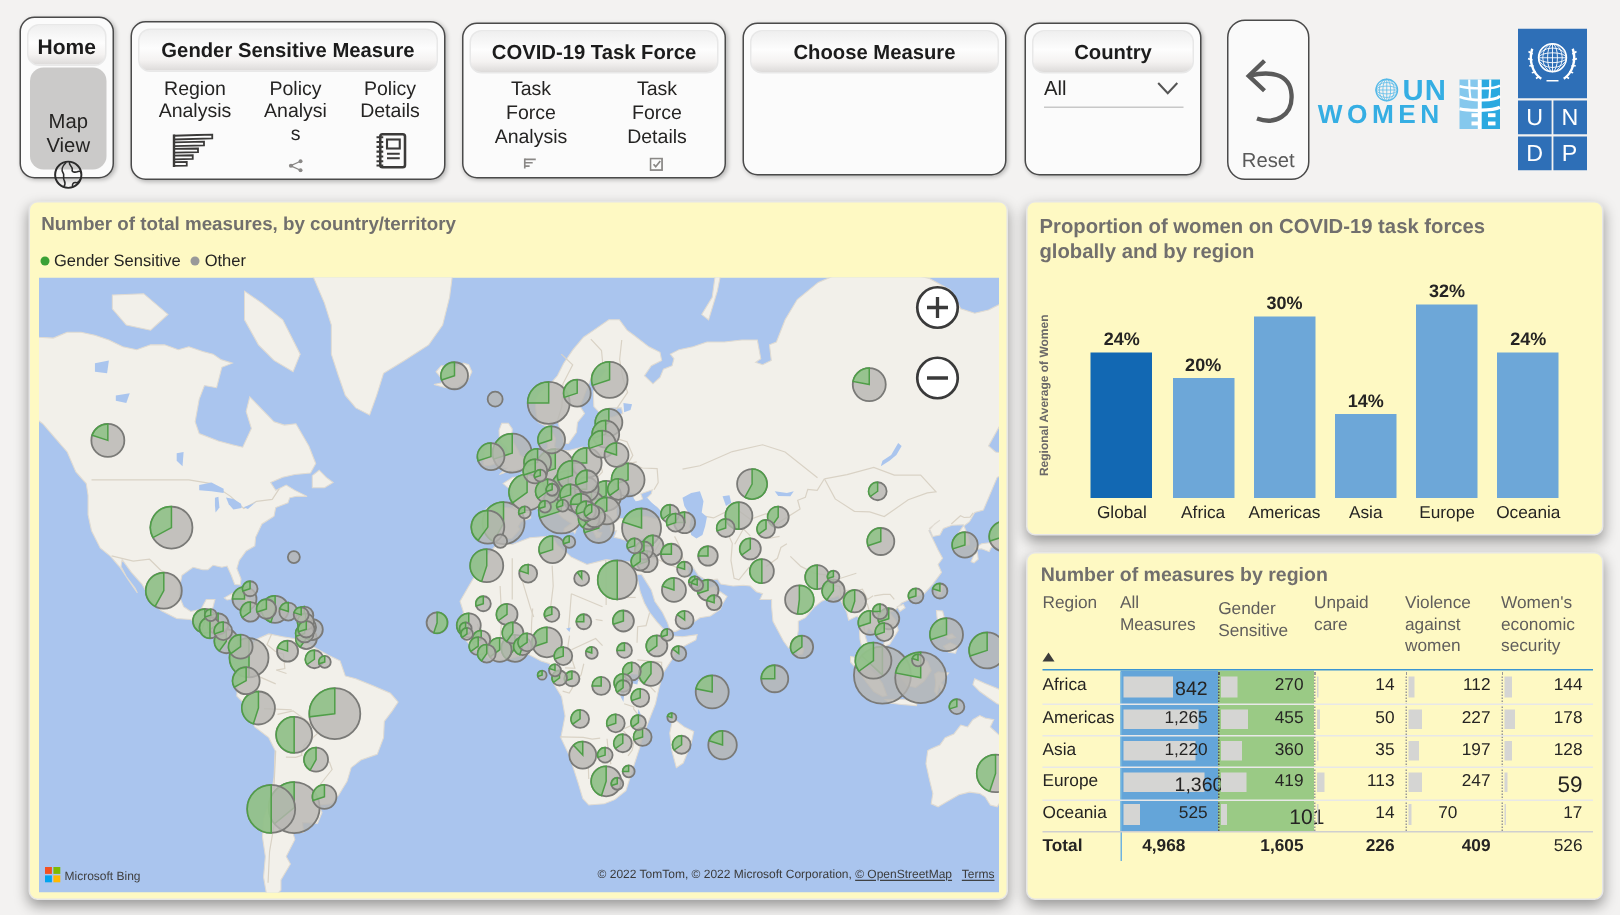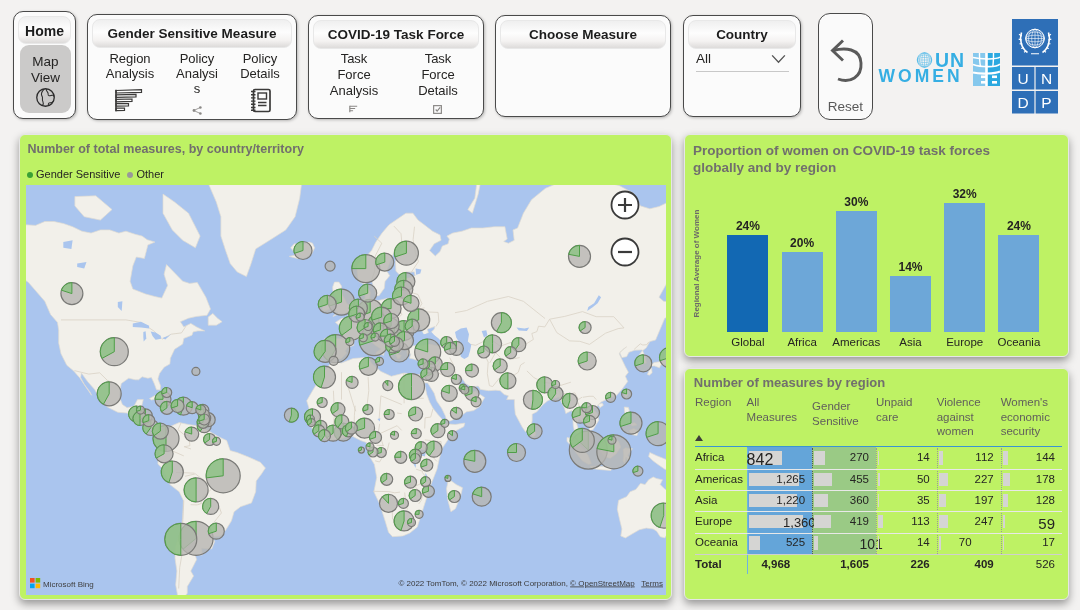--- a/index.html
+++ b/index.html
@@ -1,31 +1,31 @@
 <!DOCTYPE html>
 <html><head><meta charset="utf-8">
 <style>
 *{margin:0;padding:0;box-sizing:border-box}
 html,body{width:1080px;height:610px;overflow:hidden}
 body{font-family:"Liberation Sans",sans-serif;background:#f3f2f1;position:relative}
 .navbox{position:absolute;background:#fbfbfb;border:1px solid #4a4a4a;border-radius:10px;box-shadow:1px 1px 3px rgba(0,0,0,.25)}
 .navhead{position:absolute;left:4px;right:4px;top:4px;height:29px;border-radius:8px;background:linear-gradient(180deg,#efefef 0%,#fdfdfd 45%,#f4f2f1 75%,#dddbda 100%);border:1px solid #e8e8e8;text-align:center;font-weight:700;font-size:13.5px;color:#1c1c1c;line-height:28px}
 .navitem{position:absolute;text-align:center;font-size:13px;color:#252423;line-height:15px}
-.panel{position:absolute;background:#bef264;border-radius:6px;border:1px solid #e6e6e6;box-shadow:0 4px 9px rgba(0,0,0,.38)}
+.panel{position:absolute;background:#fef9c3;border-radius:6px;border:1px solid #e6e6e6;box-shadow:0 4px 9px rgba(0,0,0,.38)}
 .ptitle{position:absolute;font-size:13.5px;font-weight:700;color:#716f6d;letter-spacing:0}
 .bar{position:absolute;width:41px;background:#6da7d8}
 .blabel{position:absolute;width:60px;text-align:center;font-weight:700;font-size:12px;color:#252423}
 .xlabel{position:absolute;width:60px;text-align:center;font-size:11.5px;color:#252423}
 </style></head>
 <body>
 
 <div class="navbox" style="left:13px;top:11px;width:63px;height:108px">
  <div class="navhead" style="font-size:14px;height:28px">Home</div>
  <div style="position:absolute;left:6px;top:33px;width:51px;height:68px;background:#cbcac9;border-radius:9px;text-align:center">
-   <div style="font-size:13.5px;color:#252423;line-height:15.5px;padding-top:9px">Map<br>View</div>
+   <div style="font-size:13.5px;color:#252423;line-height:15.5px;padding-top:28px">Map<br>View</div>
    <svg width="21" height="21" viewBox="0 0 24 24" style="margin-top:2px">
         <circle cx="12" cy="12" r="10" fill="none" stroke="#2b2b2b" stroke-width="1.5"></circle>
         <path d="M10.5,2.5 C7,6 6.5,8 8,10.5 C9.5,12.5 7.5,14 9,16.5 C10,18.5 9.5,20 8.5,21.3 M13,2.3 C12,5 15.5,5.5 15,8 C14.5,10 17,10.5 19.5,9.5 C21,9 21.8,10 22,11 M15.5,21.2 C14.5,19 16,17.5 18,18 C19.5,18.3 20.5,17 21.2,15.5" fill="none" stroke="#2b2b2b" stroke-width="1.2"></path>
       </svg>
  </div>
 </div>
 
 <div class="navbox" style="left:87px;top:14px;width:210px;height:106px">
  <div class="navhead">Gender Sensitive Measure</div>
  <div class="navitem" style="left:7px;top:36px;width:70px">Region<br>Analysis</div>
@@ -719,21 +719,21 @@
  <div style="position:absolute;left:315.70000000000005px;top:78.6px;width:1px;height:106.5px;border-left:1px dotted #999"></div>
  <div style="position:relative;top:0px">
       <div style="position:absolute;left:10px;top:99.8px;width:367px;height:1px;background:#e8e8e8"></div>
       <div style="position:absolute;left:10px;top:120.9px;width:367px;height:1px;background:#e8e8e8"></div>
       <div style="position:absolute;left:10px;top:142.1px;width:367px;height:1px;background:#e8e8e8"></div>
       <div style="position:absolute;left:10px;top:163.2px;width:367px;height:1px;background:#e8e8e8"></div>
       <div style="position:absolute;left:10px;top:185.10000000000002px;width:367px;height:1px;background:#cfcfcf"></div>
     </div>
  <div style="position:absolute;left:10px;top:82.10000000000002px;font-size:11.5px;color:#252423">Africa</div>
     <div style="position:absolute;left:63.60000000000002px;top:82.10000000000002px;width:33.4px;height:13.5px;background:#d5d5d3"></div>
-    <div style="position:absolute;left:61.60000000000002px;top:82.10000000000002px;width:58.5px;text-align:left;font-size:16px;color:#252423">842</div>
+    <div style="position:absolute;left:61.60000000000002px;top:82.10000000000002px;width:58.5px;text-align:right;font-size:13px;color:#252423">842</div>
     <div style="position:absolute;left:129.10000000000002px;top:82.10000000000002px;width:10.7px;height:13.5px;background:#d5d5d3"></div>
     <div style="position:absolute;left:127.10000000000002px;top:82.10000000000002px;width:56.89999999999998px;text-align:right;font-size:11.5px;color:#252423">270</div>
     <div style="position:absolute;left:193px;top:82.10000000000002px;width:1.2px;height:13.5px;background:#d5d5d3"></div>
     <div style="position:absolute;left:191px;top:82.10000000000002px;width:53.700000000000045px;text-align:right;font-size:11.5px;color:#252423">14</div>
     <div style="position:absolute;left:253.70000000000005px;top:82.10000000000002px;width:4.4px;height:13.5px;background:#d5d5d3"></div>
     <div style="position:absolute;left:251.70000000000005px;top:82.10000000000002px;width:57.0px;text-align:right;font-size:11.5px;color:#252423">112</div>
     <div style="position:absolute;left:317.70000000000005px;top:82.10000000000002px;width:5.7px;height:13.5px;background:#d5d5d3"></div>
     <div style="position:absolute;left:315.70000000000005px;top:82.10000000000002px;width:54.299999999999955px;text-align:right;font-size:11.5px;color:#252423">144</div>
     <div style="position:absolute;left:10px;top:103.25px;font-size:11.5px;color:#252423">Americas</div>
     <div style="position:absolute;left:63.60000000000002px;top:103.25px;width:50.2px;height:13.5px;background:#d5d5d3"></div>

